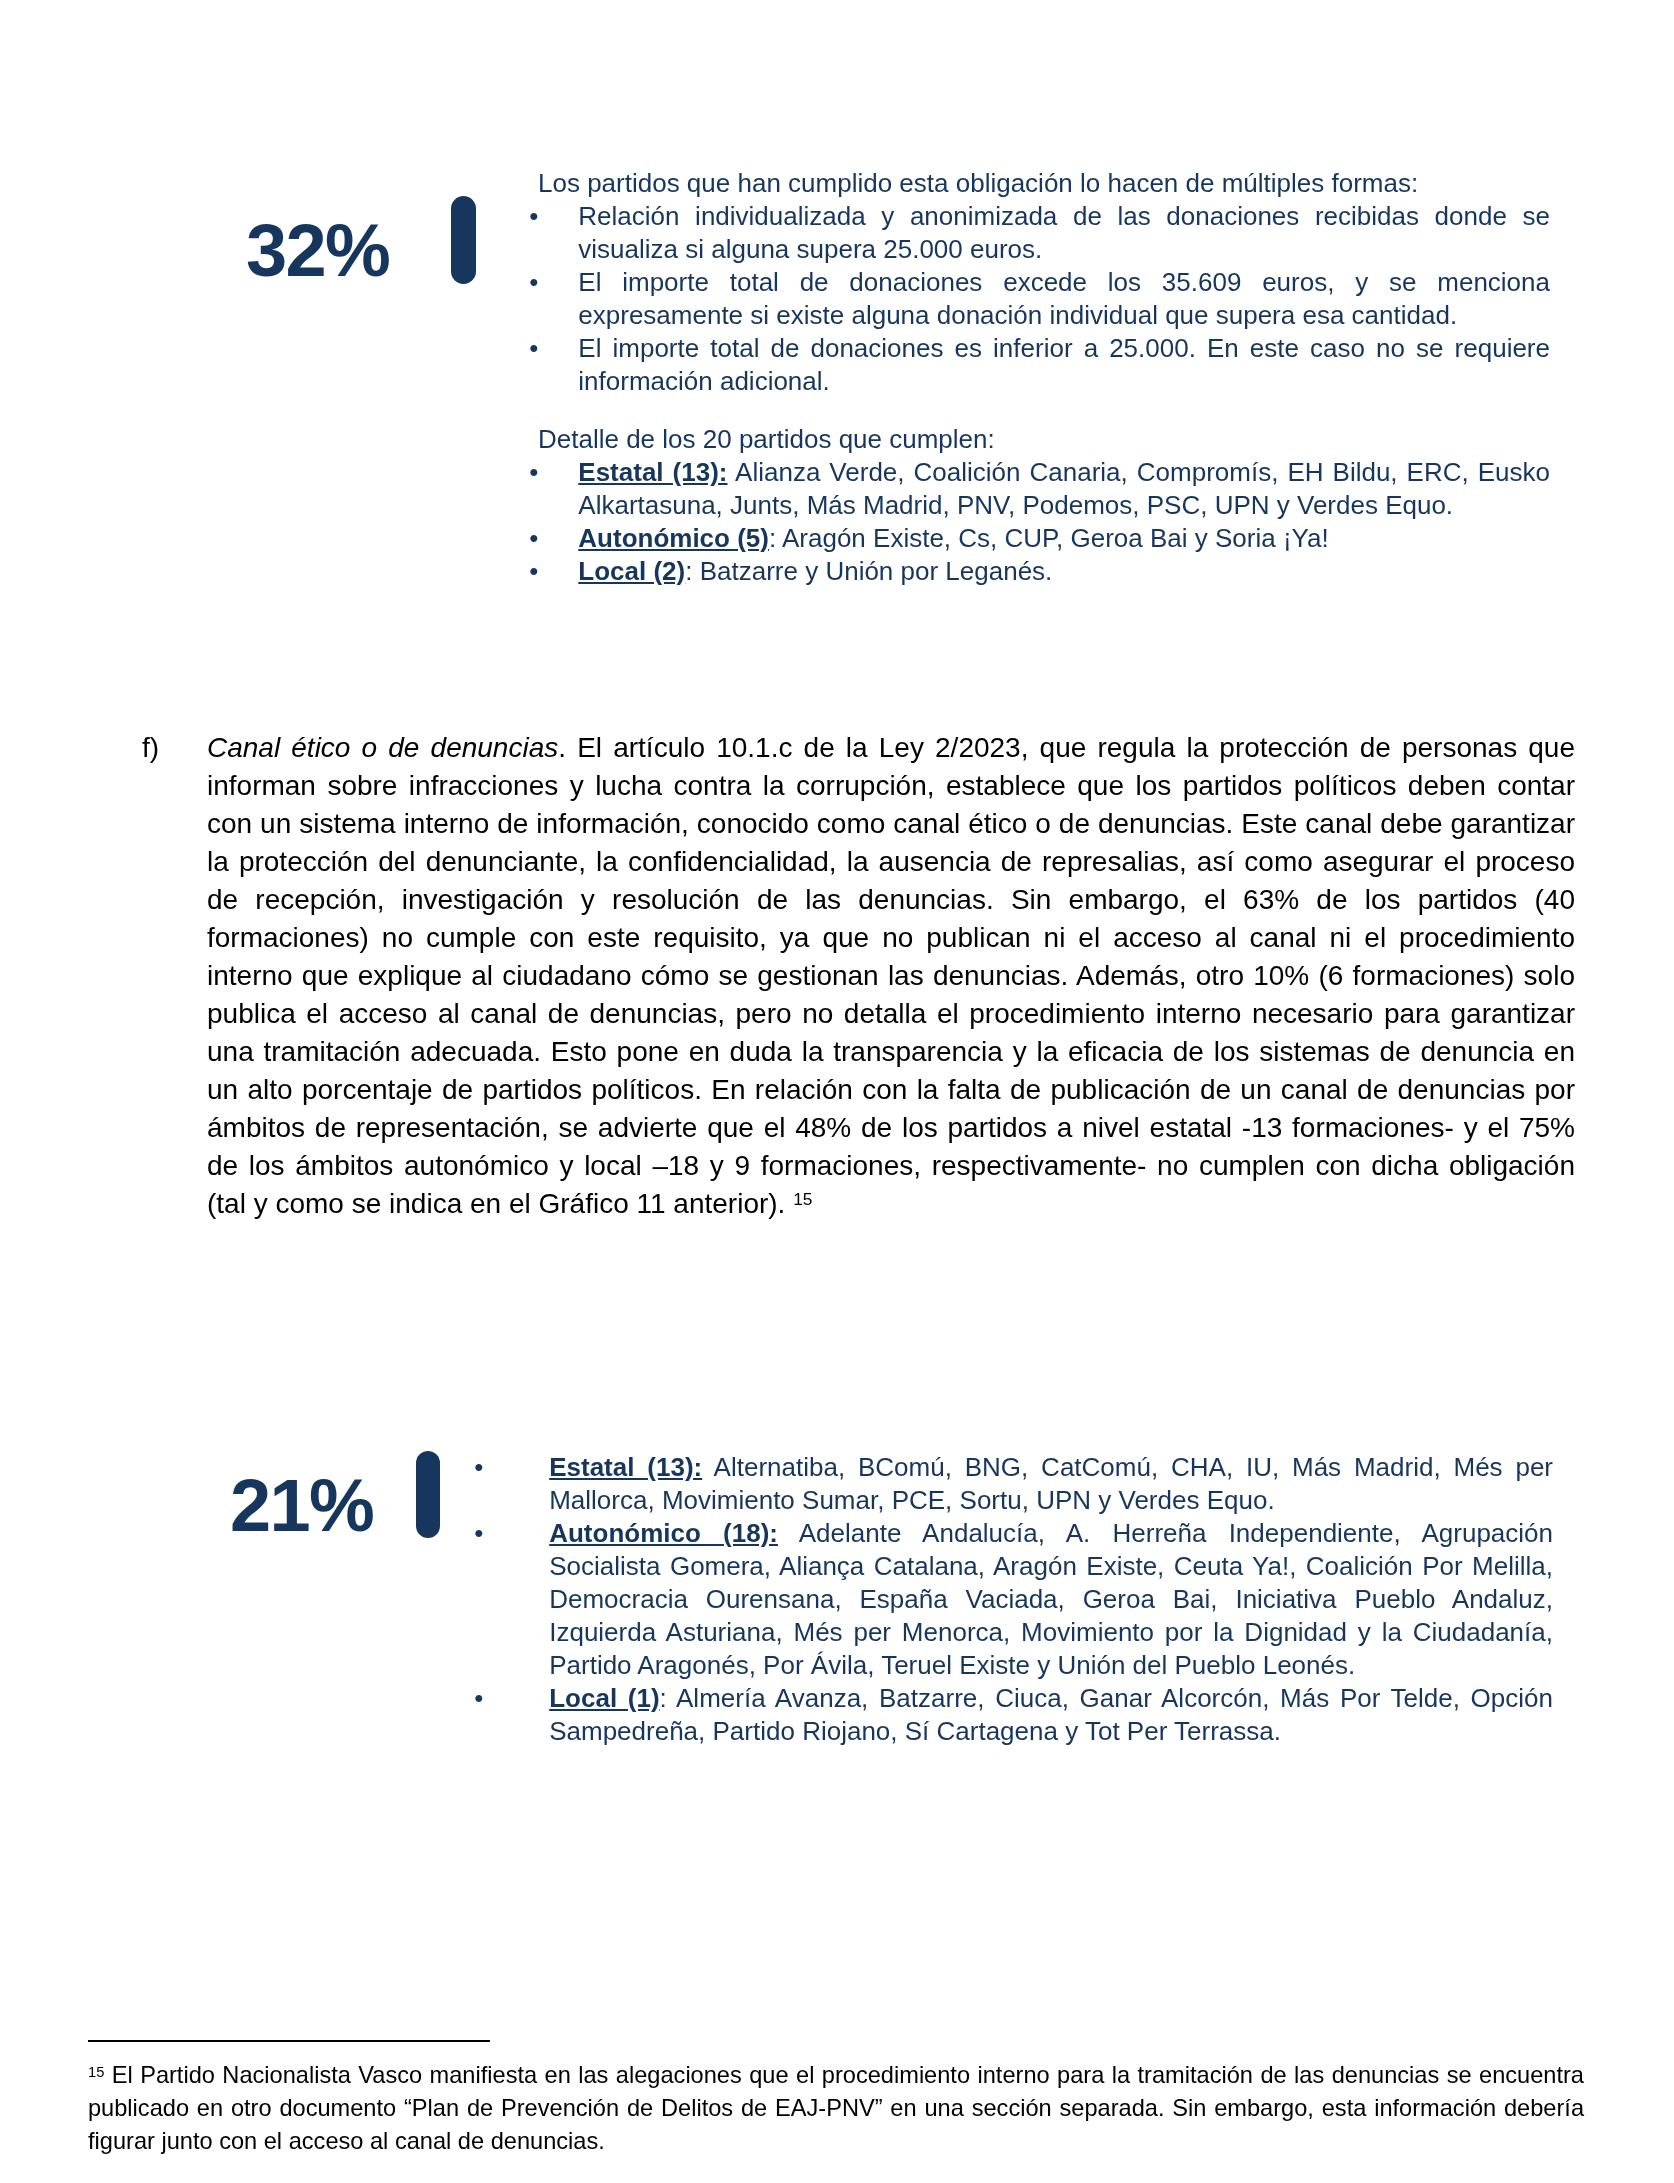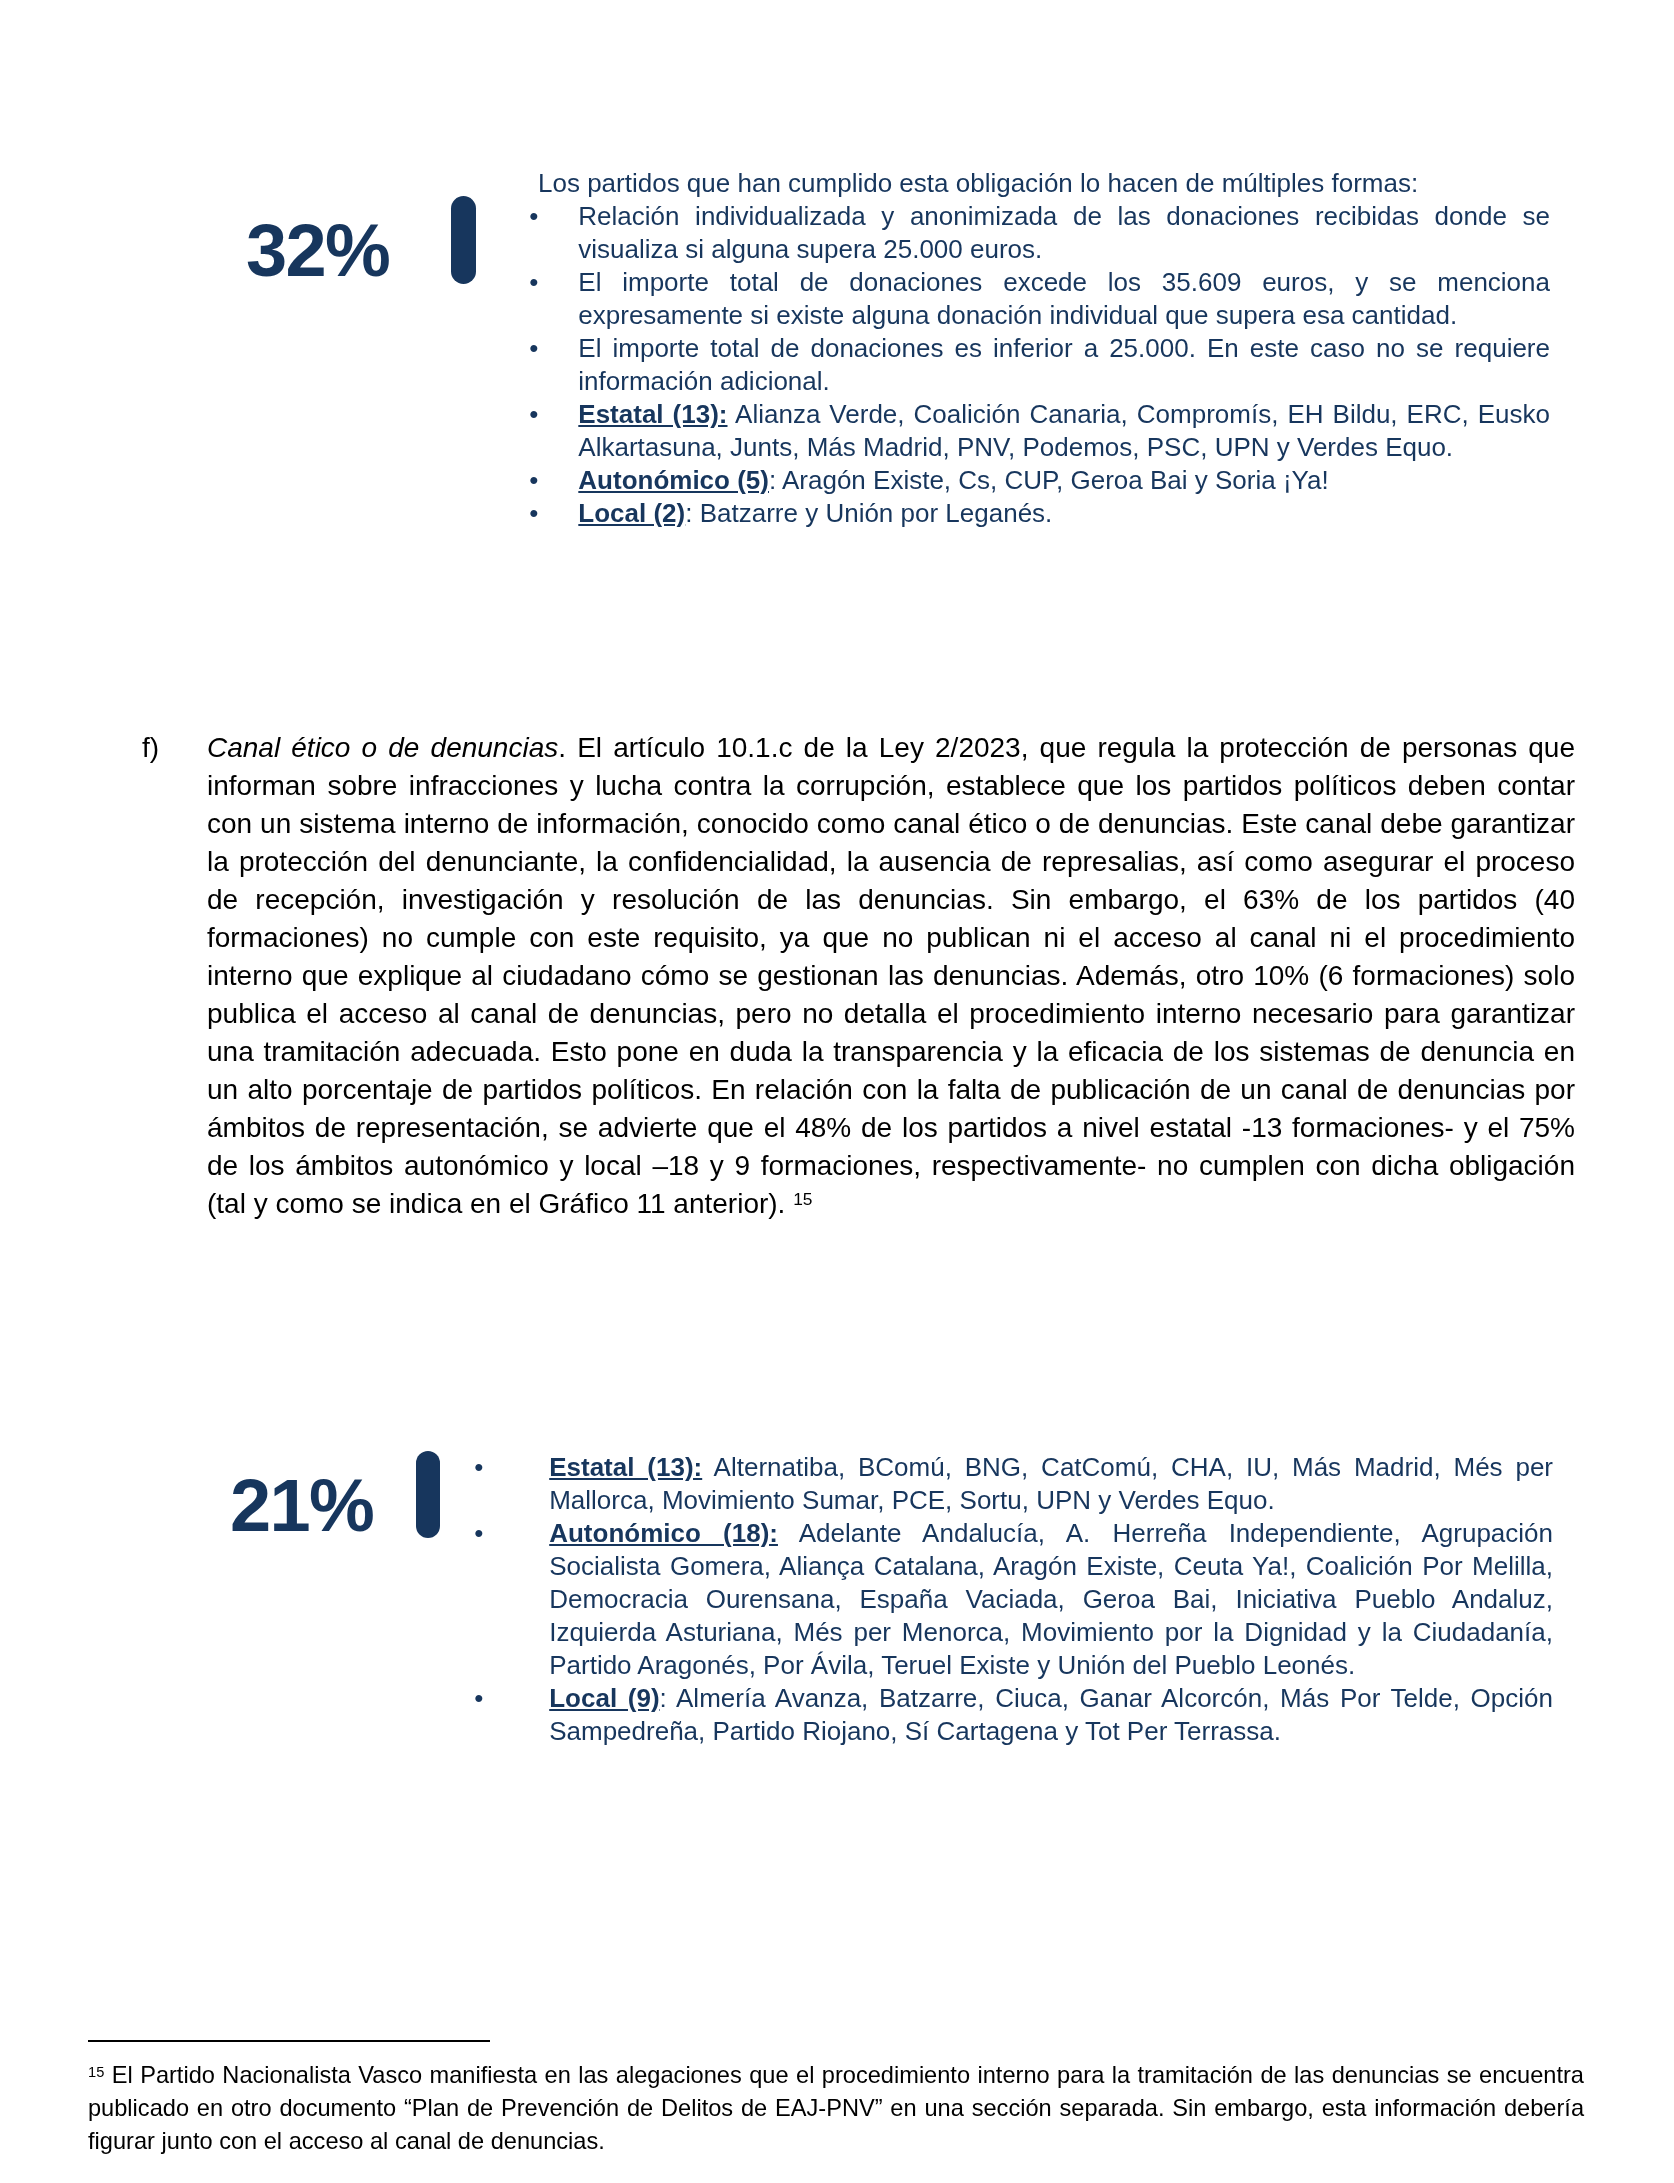--- a/index.html
+++ b/index.html
@@ -114,20 +114,21 @@
       <li class="bitem">
         <span class="dot">•</span>
         <span class="btext">El importe total de donaciones excede los 35.609 euros, y se menciona expresamente si existe alguna donación individual que supera esa cantidad.</span>
       </li>
       <li class="bitem">
         <span class="dot">•</span>
         <span class="btext">El importe total de donaciones es inferior a 25.000. En este caso no se requiere información adicional.</span>
       </li>
     </ul>
 
+    <div class="intro-line detail-intro">Detalle de los 20 partidos que cumplen:</div>
 
     <ul class="blist">
       <li class="bitem">
         <span class="dot">•</span>
         <span class="btext"><strong class="blead">Estatal (13):</strong><span> Alianza Verde, Coalición Canaria, Compromís, EH Bildu, ERC, Eusko Alkartasuna, Junts, Más Madrid, PNV, Podemos, PSC, UPN y Verdes Equo.</span></span>
       </li>
       <li class="bitem">
         <span class="dot">•</span>
         <span class="btext"><strong class="blead">Autonómico (5)</strong><span>: Aragón Existe, Cs, CUP, Geroa Bai y Soria ¡Ya!</span></span>
       </li>
@@ -152,21 +153,21 @@
       <li class="bitem">
         <span class="dot">•</span>
         <span class="btext"><strong class="blead">Estatal (13):</strong><span> Alternatiba, BComú, BNG, CatComú, CHA, IU, Más Madrid, Més per Mallorca, Movimiento Sumar, PCE, Sortu, UPN y Verdes Equo.</span></span>
       </li>
       <li class="bitem">
         <span class="dot">•</span>
         <span class="btext"><strong class="blead">Autonómico (18):</strong><span> Adelante Andalucía, A. Herreña Independiente, Agrupación Socialista Gomera, Aliança Catalana, Aragón Existe, Ceuta Ya!, Coalición Por Melilla, Democracia Ourensana, España Vaciada, Geroa Bai, Iniciativa Pueblo Andaluz, Izquierda Asturiana, Més per Menorca, Movimiento por la Dignidad y la Ciudadanía, Partido Aragonés, Por Ávila, Teruel Existe y Unión del Pueblo Leonés.</span></span>
       </li>
       <li class="bitem">
         <span class="dot">•</span>
-        <span class="btext"><strong class="blead">Local (9)</strong><span>: Almería Avanza, Batzarre, Ciuca, Ganar Alcorcón, Más Por Telde, Opción Sampedreña, Partido Riojano, Sí Cartagena y Tot Per Terrassa.</span></span>
+        <span class="btext"><strong class="blead">Local (1)</strong><span>: Almería Avanza, Batzarre, Ciuca, Ganar Alcorcón, Más Por Telde, Opción Sampedreña, Partido Riojano, Sí Cartagena y Tot Per Terrassa.</span></span>
       </li>
     </ul>
   </div>
 
   <div class="footnote">
     <div class="footnote-sep"></div>
     <div class="footnote-text"><span class="sup">15</span><span> El Partido Nacionalista Vasco manifiesta en las alegaciones que el procedimiento interno para la tramitación de las denuncias se encuentra publicado en otro documento “Plan de Prevención de Delitos de EAJ-PNV” en una sección separada. Sin embargo, esta información debería figurar junto con el acceso al canal de denuncias.</span></div>
   </div>
 
 </div>

